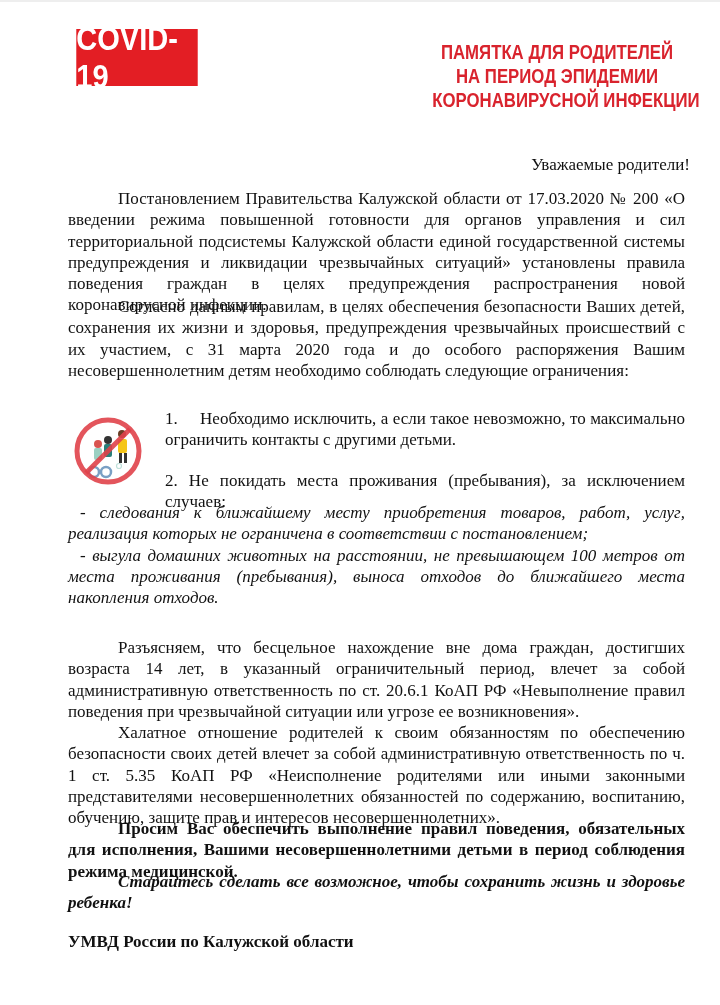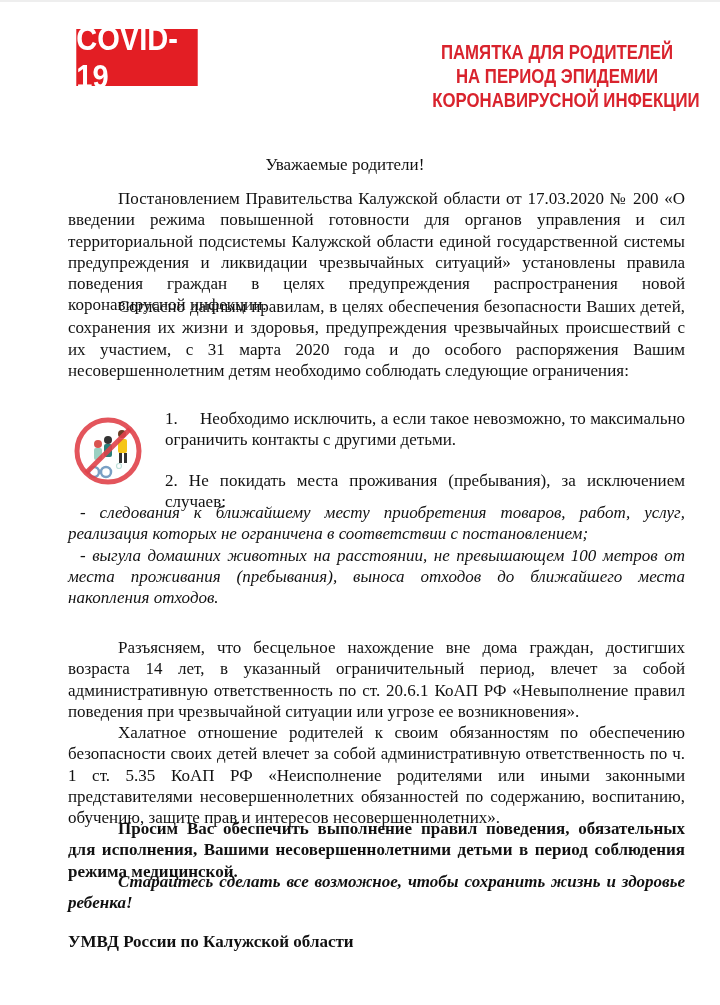--- a/index.html
+++ b/index.html
@@ -14,21 +14,21 @@
     font-family: "Liberation Sans", "DejaVu Sans", sans-serif; font-weight: bold; font-size: 33px;
     letter-spacing: 0px; transform: scaleX(0.88);
   }
   .memo-title {
     position: absolute; left: 412px; top: 40px; width: 290px; text-align: center;
     color: #d9232d; font-family: "Liberation Sans", "DejaVu Sans", sans-serif; font-weight: bold;
     font-size: 19.5px; line-height: 24px; transform: scaleX(0.86); transform-origin: center;
     white-space: nowrap;
   }
   .greeting {
-    position: absolute; left: 0; width: 690px; top: 155px; text-align: center; font-size: 17px;
+    position: absolute; left: 0; width: 690px; top: 155px; text-align: right; font-size: 17px;
   }
   .p {
     position: absolute; left: 68px; width: 617px; font-size: 17px; line-height: 21.3px;
     text-align: justify; text-align-last: left; margin: 0;
   }
   .indent { text-indent: 50px; }
   .intro { top: 188px; }
   .rules-intro { top: 296px; }
   .pic {
     position: absolute; left: 72px; top: 414px; width: 72px; height: 72px;

